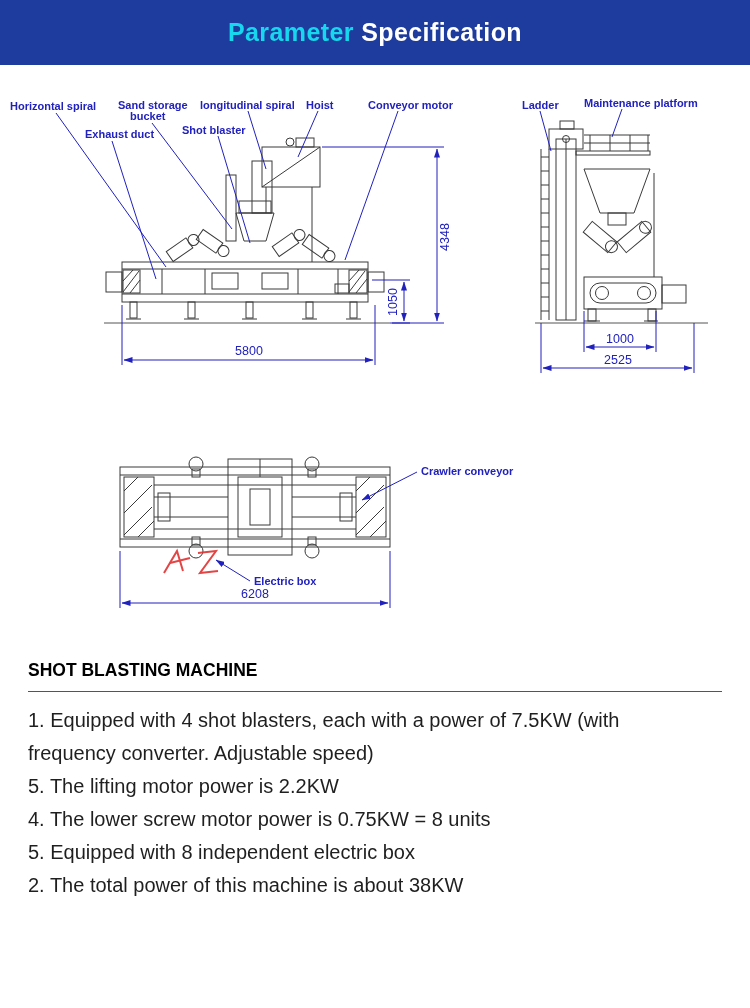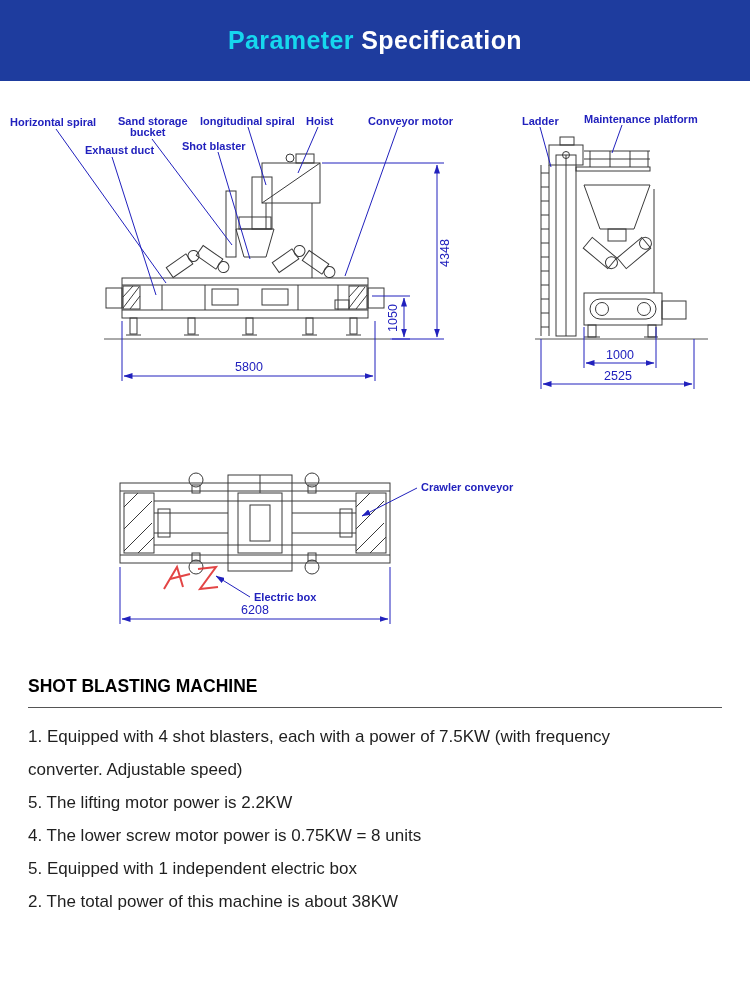--- a/index.html
+++ b/index.html
@@ -1,30 +1,30 @@
 <!DOCTYPE html>
 <html><head>
 <meta charset="utf-8">
 <style>
   html,body { margin:0; padding:0; }
   body { width:750px; background:#ffffff; font-family:"Liberation Sans", sans-serif; }
 
-  .header { height:81px; background:#1e3c9e; display:flex; align-items:center; justify-content:center; }
+  .header { height:65px; background:#1e3c9e; display:flex; align-items:center; justify-content:center; }
   .header h1 { margin:0; font-size:25px; font-weight:bold; letter-spacing:0.4px; font-family:"Liberation Sans", sans-serif; }
   .t-accent { color:#16d7ee; }
   .t-rest { color:#ffffff; }
 
   svg.drawing { display:block; }
   .lbl { font-family:"Liberation Sans", sans-serif; font-size:11px; font-weight:bold; fill:#2121bd; }
   .dim { font-family:"Liberation Sans", sans-serif; font-size:12.5px; fill:#2121bd; }
 
   .specs { padding:2px 28px 0 28px;margin-top:18px; }
   .specs h2 { font-size:17.5px; font-weight:bold; color:#000; margin:0 0 10px 0; }
   .specs hr { border:none; border-top:1px solid #555; margin:0 0 12px 0; }
-  .specs p { margin:0; font-size:17px; line-height:33px; color:#1f1f1f; max-width:652px; }
+  .specs p { margin:0; font-size:20px; line-height:33px; color:#1f1f1f; max-width:652px; }
 </style>
 </head>
 <body>
 
 <div class="header">
   <h1><span class="t-accent">Parameter</span><span class="t-rest"> Specification</span></h1>
 </div>
 
 <svg class="drawing" width="750" height="575" viewBox="0 0 750 575">
   <defs>
@@ -196,15 +196,15 @@
   <text class="lbl" x="254" y="520">Electric box</text>
   <text class="dim" x="255" y="533" text-anchor="middle">6208</text>
 </svg>
 
 <div class="specs">
   <h2>SHOT BLASTING MACHINE</h2>
   <hr>
   <p>1. Equipped with 4 shot blasters, each with a power of 7.5KW (with frequency converter. Adjustable speed)</p>
   <p>5. The lifting motor power is 2.2KW</p>
   <p>4. The lower screw motor power is 0.75KW = 8 units</p>
-  <p>5. Equipped with 1 independent electric box</p>
+  <p>5. Equipped with 8 independent electric box</p>
   <p>2. The total power of this machine is about 38KW</p>
 </div>
 
 </body></html>

